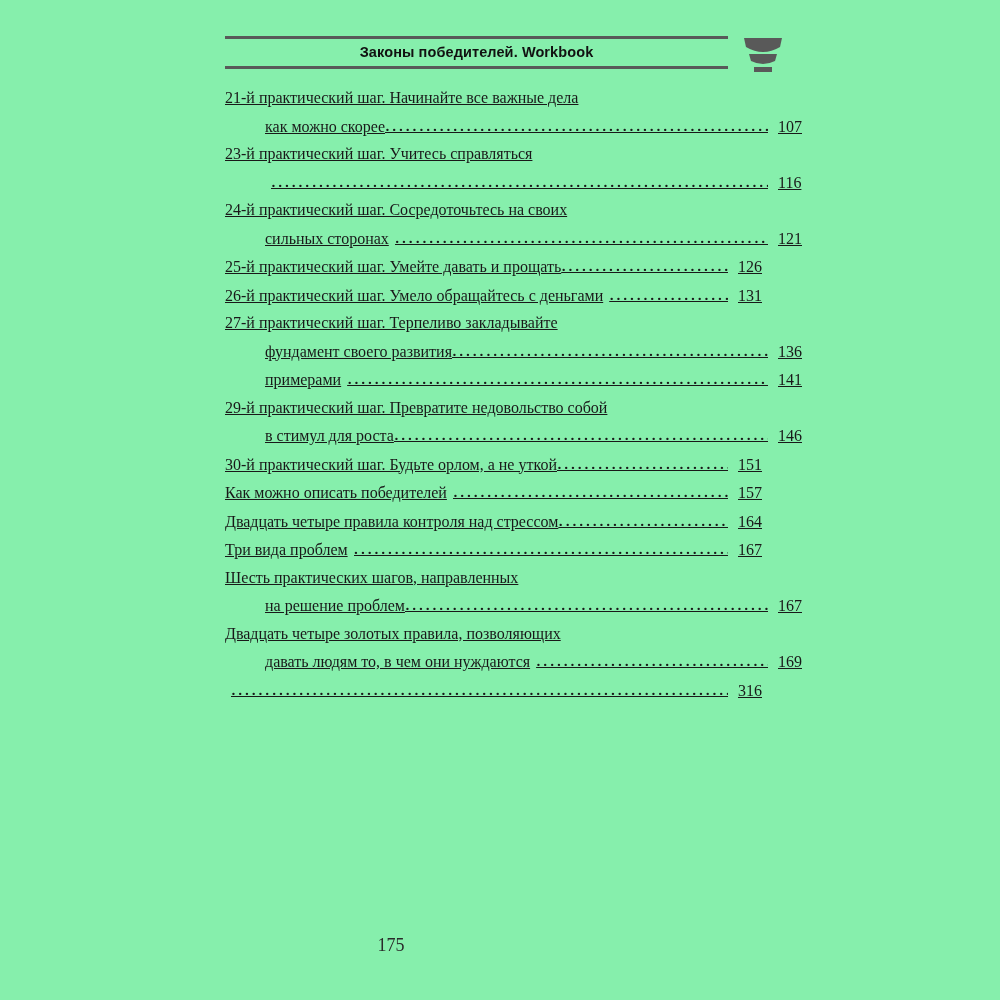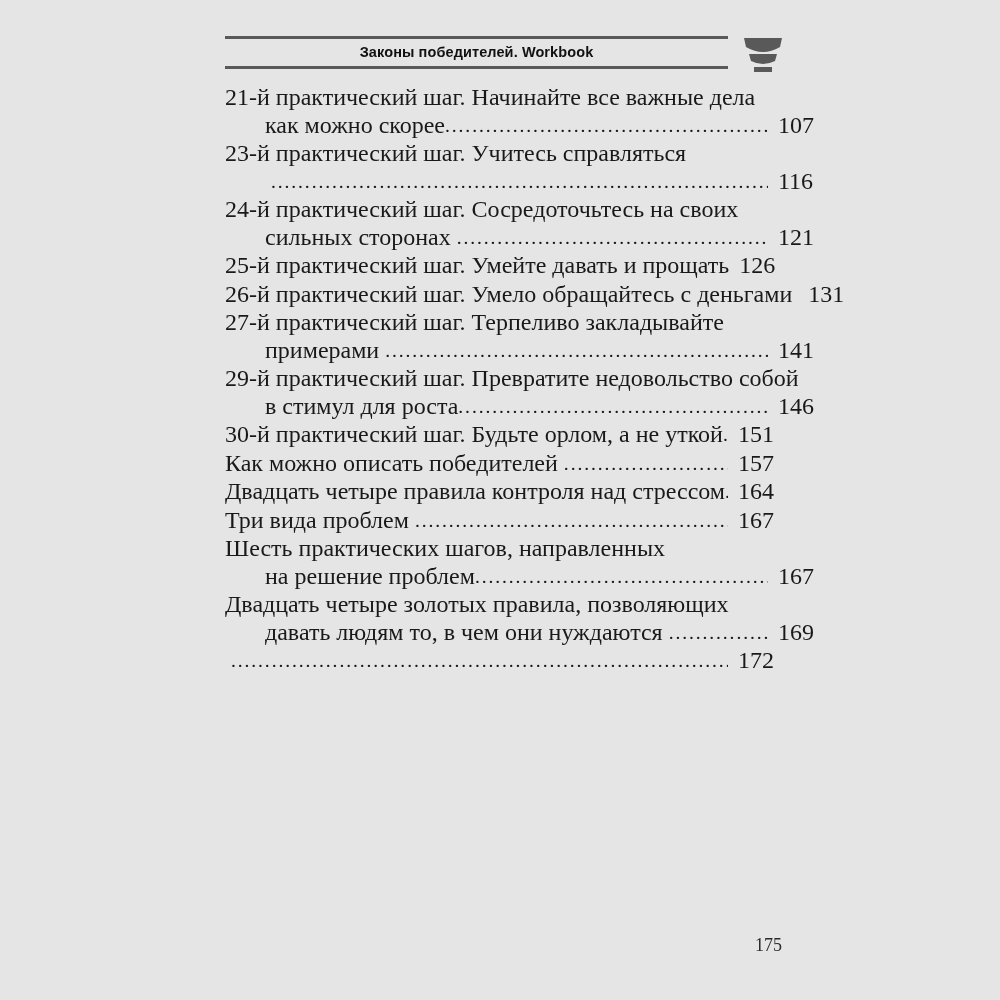--- a/index.html
+++ b/index.html
@@ -14,21 +14,21 @@
     font-family: "Liberation Serif", "DejaVu Serif", serif;
     color: #191919;
     overflow: hidden;
   }
 
   .page {
     position: absolute;
     left: 0; top: 0;
     width: 1000px;
     height: 1000px;
-    background: #e5e5e5;
+    background: #86efac;
   }
 
   
   .header {
     position: absolute;
     left: 225px;
     top: 36px;
     width: 503px;
   }
   .header-rule {
@@ -59,22 +59,23 @@
 
   
   .toc {
     position: absolute;
     left: 225px;
     top: 84px;
     width: 555px;
   }
   .toc-entry {
     position: relative;
-    font-size: 24px;
+    font-size: 16px;
     line-height: 27.5px;
+    text-decoration: underline;
   }
   .toc-entry.gap-before { }
 
   .toc-line {
     display: flex;
     align-items: baseline;
     width: 100%;
   }
   .toc-line .txt {
     white-space: pre;
@@ -104,21 +105,21 @@
   .toc-line.cont { padding-left: 40px; justify-content: flex-end; }
   .toc-line.cont .txt { }
   .toc-line .leader.sp-before { margin-left: 6px; }
 
   
   .folio {
     position: absolute;
     left: 0;
     top: 935px;
     width: 782px;
-    text-align: right;
+    text-align: center;
     font-size: 18px;
     color: #2a2a2a;
   }
 </style>
 </head>
 <body>
 
 <div class="page">
 
   <div class="header">
@@ -184,20 +185,25 @@
           <span class="leader sp-before" aria-hidden="true"></span>
           <span class="pageno">131</span>
         </div>
       </div>
       <div class="toc-entry">
         <div class="toc-line">
           <span class="txt">27-й практический шаг. Терпеливо закладывайте</span>
           <span class="leader nodots" aria-hidden="true"></span>
           <span class="pageno"></span>
         </div>
+        <div class="toc-line cont">
+          <span class="txt">фундамент своего развития</span>
+          <span class="leader" aria-hidden="true"></span>
+          <span class="pageno">136</span>
+        </div>
       </div>
       <div class="toc-entry">
         <div class="toc-line cont">
           <span class="txt">примерами</span>
           <span class="leader sp-before" aria-hidden="true"></span>
           <span class="pageno">141</span>
         </div>
       </div>
       <div class="toc-entry">
         <div class="toc-line">
@@ -259,20 +265,20 @@
         </div>
         <div class="toc-line cont">
           <span class="txt">давать людям то, в чем они нуждаются</span>
           <span class="leader sp-before" aria-hidden="true"></span>
           <span class="pageno">169</span>
         </div>
       </div>
       <div class="toc-entry">
         <div class="toc-line">
           <span class="leader sp-before" aria-hidden="true"></span>
-          <span class="pageno">172</span>
+          <span class="pageno">316</span>
         </div>
       </div>
     </div>
 
   <div class="folio">175</div>
 
 </div>
 
 </body></html>

